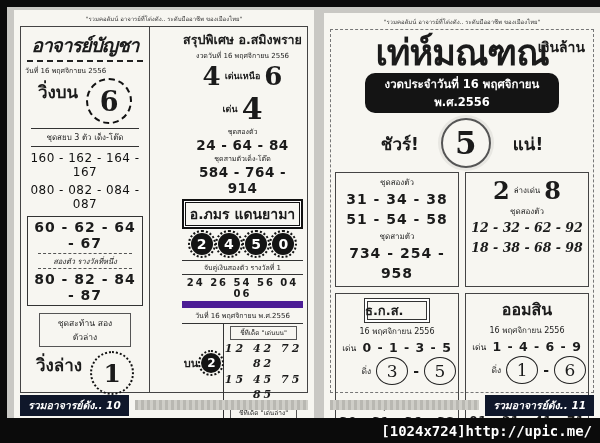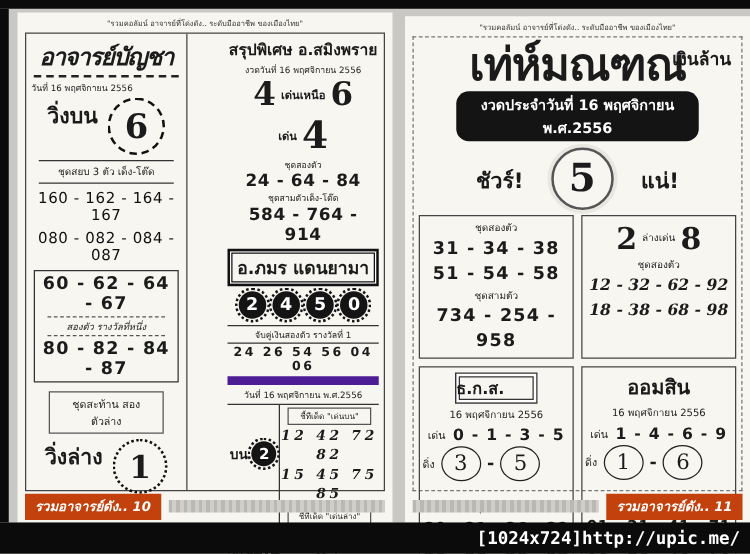--- a/index.html
+++ b/index.html
@@ -65,21 +65,21 @@
   .tipside{width:34%;border-right:1px solid #333;display:flex;align-items:center;
            justify-content:center;gap:3px;font-size:11px;font-weight:bold;}
   .tipstar{width:20px;height:20px;background:#141414;color:#fff;border-radius:50%;display:flex;
            align-items:center;justify-content:center;font-size:12px;font-weight:bold;
            outline:2px dotted #141414;outline-offset:1px;}
   .tipbody{flex:1;}
   .tiphead{font-size:6.5px;text-align:center;border:1px solid #555;margin:2px 6px 1px 6px;padding:1px 0;}
   .tipnums{font-size:11px;font-style:italic;font-weight:bold;text-align:center;letter-spacing:3px;
            font-family:"DejaVu Serif","Liberation Serif",serif;line-height:1.4;}
   .page-footer{height:18px;display:flex;align-items:center;gap:6px;margin-top:3px;}
-  .footer-black{background:#c2410c;color:#fff;font-size:10.5px;font-weight:bold;font-style:italic;
+  .footer-black{background:#0f172a;color:#fff;font-size:10.5px;font-weight:bold;font-style:italic;
                 padding:2px 8px;white-space:nowrap;}
   .footer-streak{flex:1;height:10px;background:repeating-linear-gradient(90deg,#b9b8b2 0 3px,#cfcec8 3px 6px);}
   .r-head{position:relative;text-align:center;margin-top:2px;}
   .money{position:absolute;right:4px;top:2px;font-size:14px;font-weight:bold;}
   .r-title{font-size:36px;font-weight:bold;letter-spacing:-1px;line-height:1.0;
            font-family:"DejaVu Serif","Liberation Serif",serif;}
   .banner{background:#141414;color:#fff;border-radius:10px;font-size:11.5px;font-weight:bold;
           text-align:center;margin:3px 30px;padding:2px 0;}
   .sure-row{display:flex;align-items:center;justify-content:center;gap:22px;margin:2px 0 4px 0;}
   .sure-word{font-size:17px;font-weight:bold;}
@@ -95,21 +95,21 @@
          font-family:"DejaVu Serif","Liberation Serif",serif;line-height:1.6;}
   .duo-head{display:flex;align-items:center;justify-content:center;gap:4px;}
   .duo-big{font-size:24px;font-weight:bold;font-family:"DejaVu Serif","Liberation Serif",serif;}
   .bank-head{border:1px solid #333;box-shadow:0 0 0 2px #fff inset,0 0 0 3px #333 inset;
              font-size:13px;font-weight:bold;margin:1px 26px;padding:1px 0;}
   .aomsin-head{font-size:16px;font-weight:bold;text-align:center;}
   .bank-date{font-size:8px;text-align:center;margin:2px 0;}
   .den-row{display:flex;justify-content:center;align-items:center;gap:6px;}
   .den-lbl{font-size:8.5px;}
   .den-nums{font-size:12.5px;font-weight:bold;letter-spacing:1px;}
-  .ding-row{display:flex;justify-content:flex-start;align-items:center;gap:5px;margin:2px 0 15px 0;}
+  .ding-row{display:flex;justify-content:flex-end;align-items:center;gap:5px;margin:2px 0 15px 0;}
   .oval{width:30px;height:26px;border:1.5px solid #222;border-radius:50%;display:flex;align-items:center;
         justify-content:center;font-size:17px;font-family:"DejaVu Serif","Liberation Serif",serif;}
   .dash-join{font-size:14px;font-weight:bold;}
   .bank-b{font-size:12px;font-weight:bold;text-align:center;letter-spacing:0.5px;line-height:1.5;}
 </style>
 </head>
 <body>
 
 <div class="screen">
   <div class="top-strip"></div>

